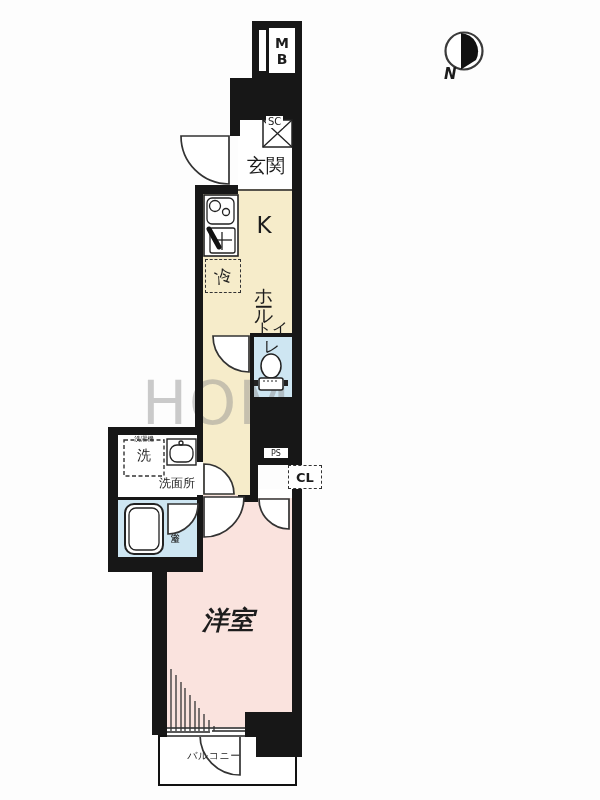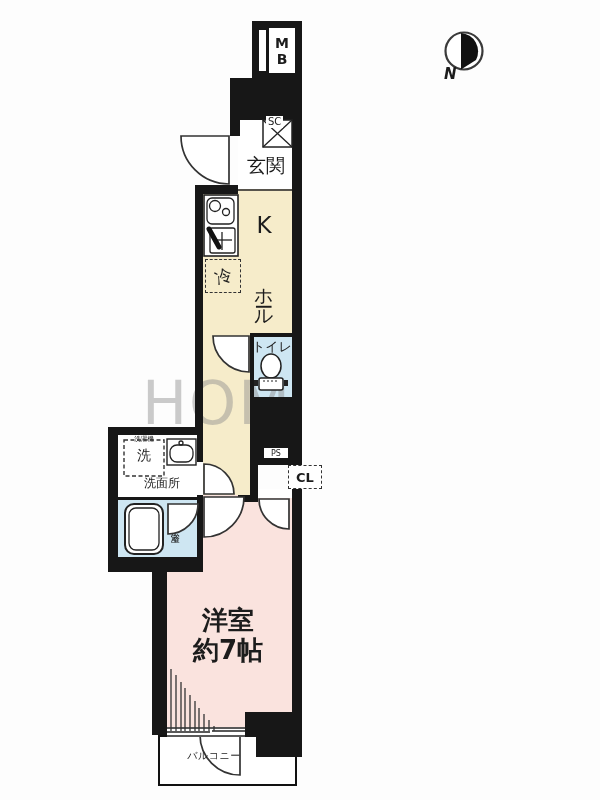--- a/index.html
+++ b/index.html
@@ -148,25 +148,24 @@
     </g>
   </svg>
 
   <div class="lbl" style="left:266px;top:116px;font-size:10px;background:#ffffff;padding:0 2px;">SC</div>
   <div class="lbl" style="left:238px;top:155px;width:56px;font-size:19px;font-weight:500;">玄関</div>
   <div class="lbl" style="left:248px;top:212px;width:32px;font-size:23px;font-weight:500;">K</div>
   <div class="lbl vert" style="left:253px;top:253px;height:88px;font-size:19px;font-weight:500;">ホール</div>
   <div id="fridge-box">
     <span style="font-size:17px;display:inline-block;transform:rotate(-20deg);">冷</span>
   </div>
-  <div class="lbl" style="left:252px;top:340px;width:40px;font-size:13px;">トイレ</div>
+  <div class="lbl" style="left:252px;top:320px;width:40px;font-size:16px;">トイレ</div>
   <div class="lbl" style="left:124px;top:436px;width:40px;font-size:6.5px;">洗濯機</div>
   <div class="lbl" style="left:124px;top:447px;width:40px;font-size:14px;">洗</div>
-  <div class="lbl" style="left:130px;top:477px;width:64px;font-size:12px;font-family:Liberation Serif, serif;">洗面所</div>
+  <div class="lbl" style="left:145px;top:477px;width:64px;font-size:12px;font-family:Liberation Serif, serif;">洗面所</div>
   <div class="lbl upright" style="left:170px;top:510px;height:32px;font-size:9px;">浴室</div>
-  <div class="lbl" style="left:164px;top:606px;width:128px;font-size:26px;font-weight:600;">
+  <div class="lbl" style="left:164px;top:606px;width:128px;font-size:26px;font-weight:600;font-style:italic;">
     <div>洋室</div>
-    <div>約7帖</div>
   </div>
   <div class="lbl" style="left:163px;top:750px;width:102px;font-size:10px;letter-spacing:0.5px;">バルコニー</div>
   <div class="lbl" style="left:444px;top:66px;font-size:15px;font-style:italic;font-weight:700;">N</div>
 
 </div>
 
 </body></html>

